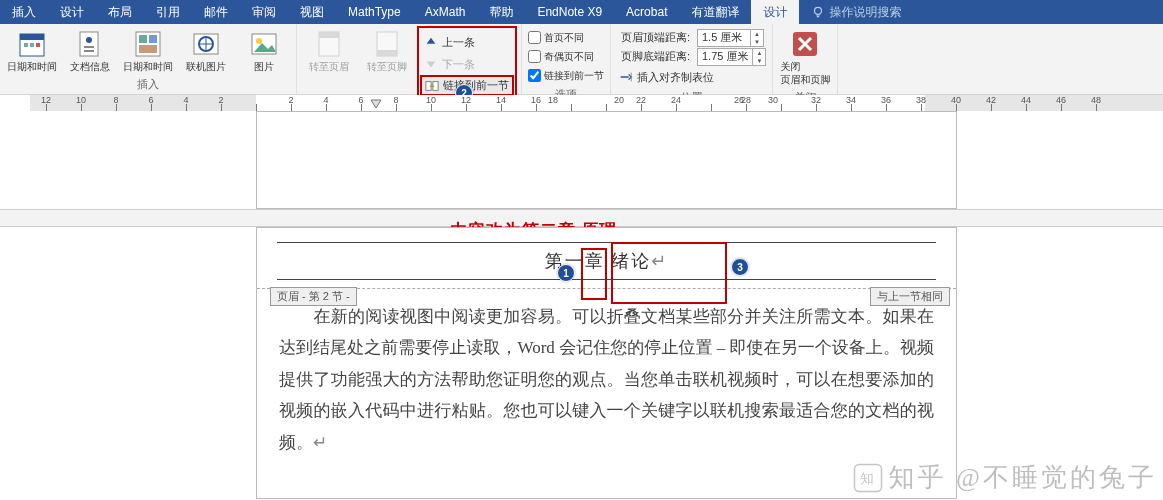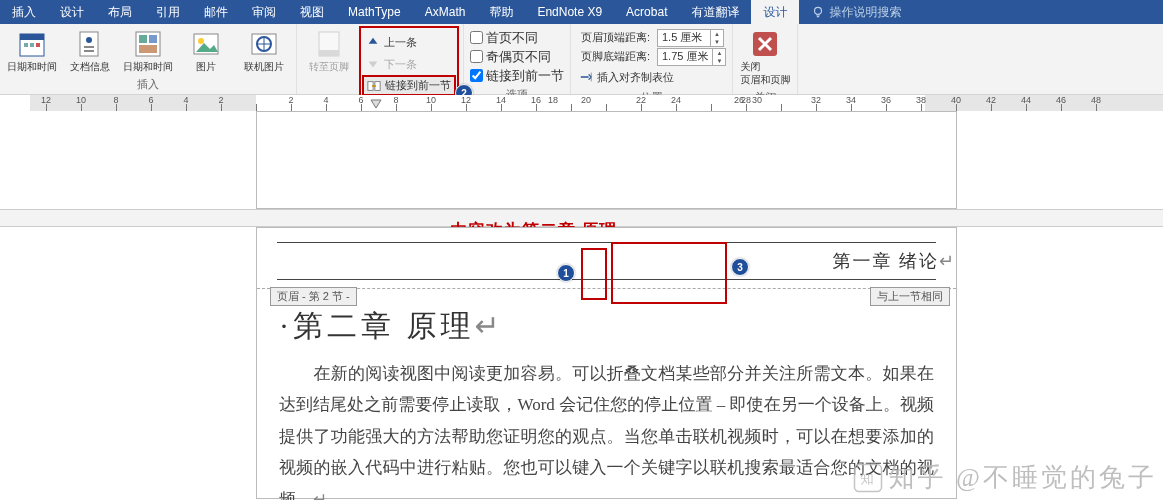--- a/index.html
+++ b/index.html
@@ -17,40 +17,40 @@
   .bigbtn .icon{width:32px;height:32px;display:flex;align-items:center;justify-content:center}
   .bigbtn .lbl{font-size:10px;line-height:13px;text-align:left;white-space:pre}
   .smallstack{display:flex;flex-direction:column;gap:0;padding-top:2px}
   .smallbtn{display:flex;align-items:center;gap:4px;padding:2px 4px;cursor:pointer;height:18px}
   .smallbtn.disabled{opacity:.4;cursor:default}
   .smallbtn svg,.smallbtn .sicon{width:14px;height:14px;flex:none}
   .smallbtn .lbl{font-size:11px;white-space:nowrap}
   .smallbtn.hl{border:2px solid #c00000;background:#e8e8e8;height:auto;padding:1px 3px}
   .chk{display:flex;align-items:center;gap:3px;padding:1px 2px;height:17px}
   .chk input{width:13px;height:13px;margin:0}
-  .chk .lbl{font-size:13px;white-space:nowrap}
+  .chk .lbl{font-size:10px;white-space:nowrap}
   .spinrow{display:flex;align-items:center;gap:4px;padding:1px 2px;height:17px}
   .spinrow .lbl{font-size:11px;white-space:nowrap;min-width:72px}
   .spinrow .spin{display:flex;align-items:center;border:1px solid #aaa;background:#fff;height:16px}
   .spinrow .spin .val{padding:0 4px;font-size:11px;min-width:44px}
   .spinrow .spin .arrows{display:flex;flex-direction:column;border-left:1px solid #aaa}
   .spinrow .spin .arrows div{width:12px;height:8px;display:flex;align-items:center;justify-content:center;font-size:6px;color:#555}
   .badge{position:absolute;width:16px;height:16px;border-radius:50%;background:#1f4e9b;border:1px solid #fff;color:#fff;font-size:10px;display:flex;align-items:center;justify-content:center;font-weight:bold;box-shadow:0 0 2px rgba(0,0,0,.4)}
   .doc{position:relative;background:#fff}
   .ruler{height:16px;background:#fff;position:relative;margin-left:30px}
   .ruler .shade{position:absolute;top:0;bottom:0;background:#e6e6e6}
   .ruler .tick{position:absolute;top:9px;bottom:0;width:1px;background:#777}
   .ruler .num{position:absolute;top:0;font-size:9px;color:#555;transform:translateX(-50%)}
   .ruler .indent{position:absolute;top:4px}
   .pagearea{position:absolute;left:250px;right:200px;top:0;bottom:0}
   .page{position:relative;background:#fff;border:1px solid #bbb;margin:0 6px}
   .gap{height:16px;background:#f3f3f3;margin:0 -250px 0 -250px;border-top:1px solid #ccc;border-bottom:1px solid #ccc}
   .hdrzone{border-bottom:1.8px dashed #aaa;position:relative;padding:14px 0 8px}
   .hdrrule{height:1px;background:#444;margin:0 20px}
-  .hdrtext{font-family:SimSun,serif;font-size:18px;text-align:right;padding:6px 0;letter-spacing:2px}
+  .hdrtext{font-family:SimSun,serif;font-size:18px;text-align:center;padding:6px 0;letter-spacing:2px}
   .hdrtag{position:absolute;background:#efefef;border:1px solid #999;font-size:11px;padding:1px 6px;color:#555}
   .body{padding:8px 22px 0;font-family:SimSun,serif;font-size:20px;line-height:1.9;color:#333}
   .body .h2{font-size:30px;font-weight:normal;letter-spacing:4px}
   .body p{margin:4px 0;text-indent:0;font-size:17px;line-height:1.85;text-align:justify;color:#444}
   .ret{color:#888;font-family:"Segoe UI Symbol"}
   .ann{position:absolute;color:#c00000;font-size:17px;font-family:SimSun,"Microsoft YaHei";font-weight:bold;letter-spacing:1px}
   .redbox{position:absolute;border:2.5px solid #c00000}
   .watermark{position:absolute;right:6px;bottom:6px;font-size:26px;color:#bbb;letter-spacing:3px;font-family:"Microsoft YaHei";opacity:.95;display:flex;align-items:center;gap:6px}
   .watermark svg{width:30px;height:30px;opacity:.9}
   .navwrap{position:relative}
@@ -118,42 +118,51 @@
               <rect x="17" y="7" width="8" height="8" fill="#79c"></rect>
               <rect x="7" y="17" width="18" height="8" fill="#c97"></rect>
             </svg>
           </span>
         <span class="lbl">日期和时间</span>
       </div>
       <div class="bigbtn">
         <span class="icon">
             <svg viewBox="0 0 32 32">
               <rect x="4" y="6" width="24" height="20" fill="#fff" stroke="#888"></rect>
+              <circle cx="16" cy="16" r="7" fill="none" stroke="#2b579a" stroke-width="2"></circle>
+              <path d="M9 16h14M16 9v14" stroke="#2b579a"></path>
+            </svg>
+          </span>
+        <span class="lbl">联机图片</span>
+      </div>
+      <div class="bigbtn">
+        <span class="icon">
+            <svg viewBox="0 0 32 32">
+              <rect x="4" y="6" width="24" height="20" fill="#fff" stroke="#888"></rect>
               <circle cx="11" cy="13" r="3" fill="#fc3"></circle>
               <path d="M6 24 L14 15 L20 21 L24 17 L28 24 Z" fill="#5a8"></path>
             </svg>
           </span>
         <span class="lbl">图片</span>
       </div>
-      <div class="bigbtn">
-        <span class="icon">
-            <svg viewBox="0 0 32 32">
-              <rect x="4" y="6" width="24" height="20" fill="#fff" stroke="#888"></rect>
-              <circle cx="16" cy="16" r="7" fill="none" stroke="#2b579a" stroke-width="2"></circle>
-              <path d="M9 16h14M16 9v14" stroke="#2b579a"></path>
-            </svg>
-          </span>
-        <span class="lbl">联机图片</span>
-      </div>
     </div>
     <div class="glabel">插入</div>
   </div>
 
   <div class="group navwrap">
     <div class="controls">
+      <div class="bigbtn disabled">
+        <span class="icon">
+            <svg viewBox="0 0 32 32">
+              <rect x="6" y="4" width="20" height="24" fill="#fff" stroke="#aaa"></rect>
+              <rect x="6" y="4" width="20" height="6" fill="#bbb"></rect>
+            </svg>
+          </span>
+        <span class="lbl">转至页眉</span>
+      </div>
       <div class="bigbtn disabled">
         <span class="icon">
             <svg viewBox="0 0 32 32">
               <rect x="6" y="4" width="20" height="24" fill="#fff" stroke="#aaa"></rect>
               <rect x="6" y="22" width="20" height="6" fill="#bbb"></rect>
             </svg>
           </span>
         <span class="lbl">转至页脚</span>
       </div>
       <div class="navmark">
@@ -296,31 +305,31 @@
     <div class="num" style="left: 401px;">10</div>
     <div class="tick" style="left: 436px;"></div>
     <div class="num" style="left: 436px;">12</div>
     <div class="tick" style="left: 471px;"></div>
     <div class="num" style="left: 471px;">14</div>
     <div class="tick" style="left: 506px;"></div>
     <div class="num" style="left: 506px;">16</div>
     <div class="tick" style="left: 541px;"></div>
     <div class="num" style="left: 523px;">18</div>
     <div class="tick" style="left: 576px;"></div>
-    <div class="num" style="left: 556px;">20</div>
+    <div class="num" style="left: 589px;">20</div>
     <div class="tick" style="left: 611px;"></div>
     <div class="num" style="left: 611px;">22</div>
     <div class="tick" style="left: 646px;"></div>
     <div class="num" style="left: 646px;">24</div>
     <div class="tick" style="left: 681px;"></div>
     <div class="num" style="left: 681px; margin-left: 28px;">26</div>
     <div class="tick" style="left: 716px;"></div>
     <div class="num" style="left: 716px;">28</div>
     <div class="tick" style="left: 751px;"></div>
-    <div class="num" style="left: 727px;">30</div>
+    <div class="num" style="left: 743px;">30</div>
     <div class="tick" style="left: 786px;"></div>
     <div class="num" style="left: 786px;">32</div>
     <div class="tick" style="left: 821px;"></div>
     <div class="num" style="left: 821px;">34</div>
     <div class="tick" style="left: 856px;"></div>
     <div class="num" style="left: 856px;">36</div>
     <div class="tick" style="left: 891px;"></div>
     <div class="num" style="left: 891px;">38</div>
     <div class="tick" style="left: 926px;"></div>
     <div class="num" style="left: 926px;">40</div>
@@ -348,21 +357,20 @@
         <div class="hdrtext"><span>第一章  绪论</span><span class="ret">↵</span></div>
         <div class="hdrrule"></div>
         <div class="redbox" style="left:324px;top:20px;width:22px;height:48px"></div>
         <div class="badge" style="left:300px;top:36px">1</div>
         <div class="redbox" style="left:354px;top:14px;width:112px;height:58px"></div>
         <div class="badge" style="left:474px;top:30px">3</div>
         <div class="hdrtag" style="left:13px;bottom:-18px">页眉 - 第 2 节 -</div>
         <div class="hdrtag" style="right:6px;bottom:-18px">与上一节相同</div>
       </div>
       <div class="body">
-        <div class="h2"><span>·第二章  原理</span><span class="ret">↵</span></div>
         <p><span>　　在新的阅读视图中阅读更加容易。可以折叠文档某些部分并关注所需文本。如果在达到结尾处之前需要停止读取，Word 会记住您的停止位置 – 即使在另一个设备上。视频提供了功能强大的方法帮助您证明您的观点。当您单击联机视频时，可以在想要添加的视频的嵌入代码中进行粘贴。您也可以键入一个关键字以联机搜索最适合您的文档的视频。</span><span class="ret">↵</span></p>
       </div>
     </div>
   </div>
   <div class="watermark">
     <svg viewBox="0 0 40 40">
         <rect x="2" y="2" width="36" height="36" rx="6" fill="none" stroke="#bbb" stroke-width="2"></rect>
         <text x="20" y="27" text-anchor="middle" font-size="18" fill="#bbb" font-family="SimHei">知</text>
       </svg>
     <span>知乎 @不睡觉的兔子</span>

